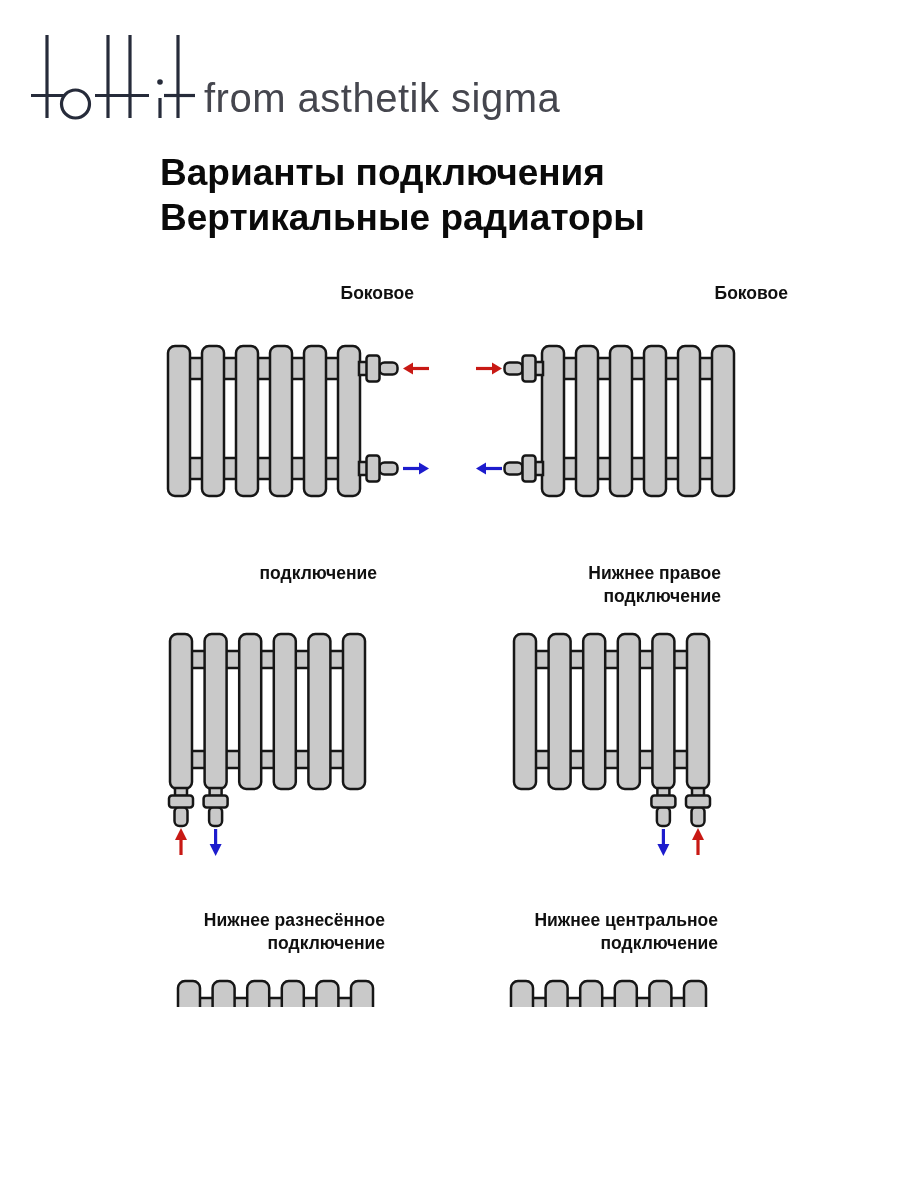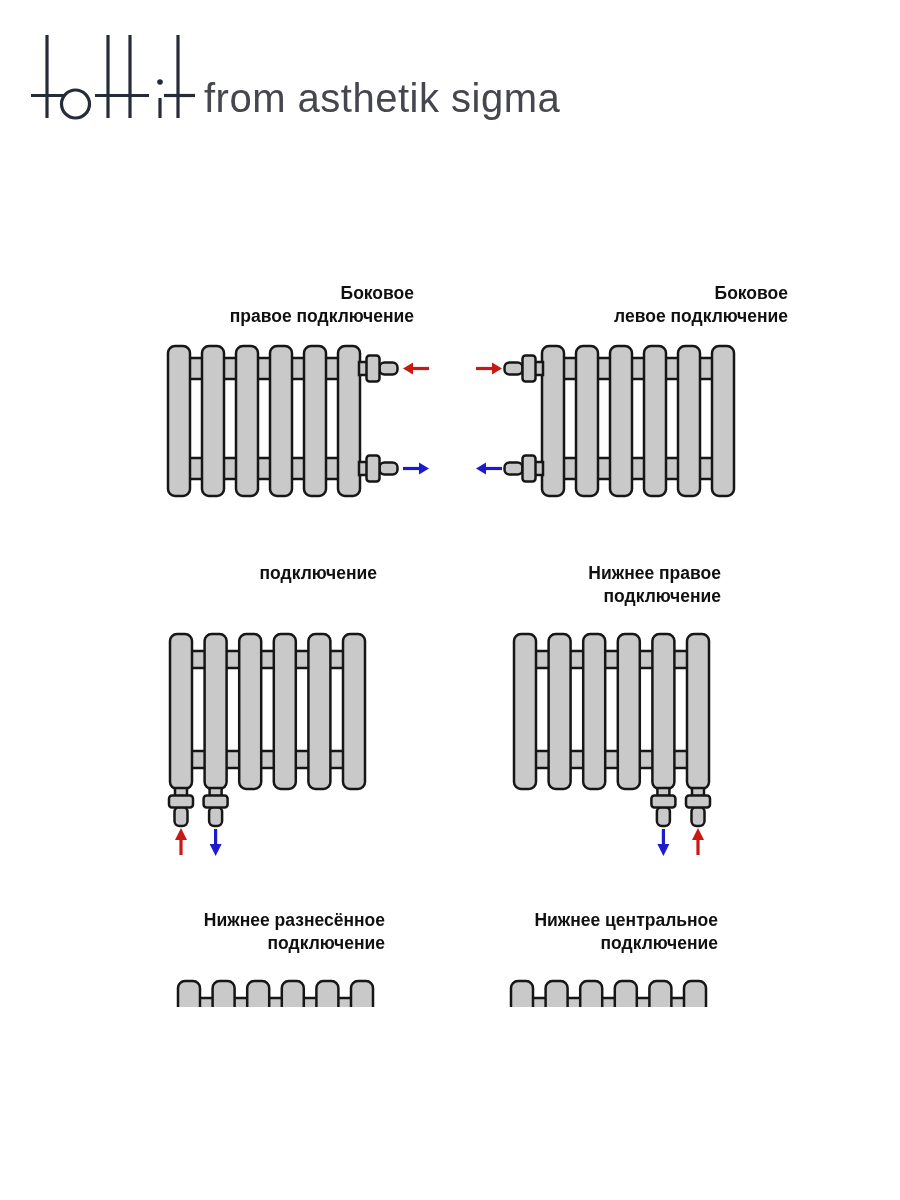--- a/index.html
+++ b/index.html
@@ -61,25 +61,28 @@
       <line x1="67" y1="63.5" x2="121" y2="63.5"></line>
       <line x1="132" y1="66" x2="132" y2="86"></line>
       <line x1="150" y1="3" x2="150" y2="86"></line>
       <line x1="136" y1="63.5" x2="167" y2="63.5"></line>
     </g>
     <circle cx="132" cy="50" r="2.8" fill="#262b3a"></circle>
   </svg>
 
   <div class="tagline">from asthetik sigma</div>
 
+  <div class="main-title">
+    <div>Варианты подключения</div>
+    <div>Вертикальные радиаторы</div>
+  </div>
 
   <figure class="diagram" id="d1">
     <figcaption class="caption">
       <span>Боковое</span>
-      <span>правое подключение</span>
     </figcaption>
     <svg class="rad-svg" viewBox="0 0 300 170" width="300" height="170">
         <rect x="13" y="20" width="182" height="21" rx="0" fill="#c9c9c9" stroke="#161616" stroke-width="2.5"></rect>
         <rect x="13" y="120" width="182" height="21" rx="0" fill="#c9c9c9" stroke="#161616" stroke-width="2.5"></rect>
         <rect x="8" y="8" width="22" height="150" rx="7" fill="#c9c9c9" stroke="#161616" stroke-width="2.5"></rect>
         <rect x="42" y="8" width="22" height="150" rx="7" fill="#c9c9c9" stroke="#161616" stroke-width="2.5"></rect>
         <rect x="76" y="8" width="22" height="150" rx="7" fill="#c9c9c9" stroke="#161616" stroke-width="2.5"></rect>
         <rect x="110" y="8" width="22" height="150" rx="7" fill="#c9c9c9" stroke="#161616" stroke-width="2.5"></rect>
         <rect x="144" y="8" width="22" height="150" rx="7" fill="#c9c9c9" stroke="#161616" stroke-width="2.5"></rect>
         <rect x="178" y="8" width="22" height="150" rx="7" fill="#c9c9c9" stroke="#161616" stroke-width="2.5"></rect>
@@ -92,21 +95,20 @@
         <line x1="251" y1="30.5" x2="269" y2="30.5" stroke="#c81914" stroke-width="3.2"></line>
         <polygon points="243,30.5 253,24.5 253,36.5" fill="#c81914"></polygon>
         <line x1="243" y1="130.5" x2="261" y2="130.5" stroke="#1d1ccd" stroke-width="3.2"></line>
         <polygon points="269,130.5 259,124.5 259,136.5" fill="#1d1ccd"></polygon>
       </svg>
   </figure>
 
   <figure class="diagram" id="d2">
     <figcaption class="caption">
       <span>Боковое</span>
-      <span>левое подключение</span>
     </figcaption>
     <svg class="rad-svg" viewBox="0 0 300 170" width="300" height="170">
         <rect x="105" y="20" width="182" height="21" rx="0" fill="#c9c9c9" stroke="#161616" stroke-width="2.5"></rect>
         <rect x="105" y="120" width="182" height="21" rx="0" fill="#c9c9c9" stroke="#161616" stroke-width="2.5"></rect>
         <rect x="100" y="8" width="22" height="150" rx="7" fill="#c9c9c9" stroke="#161616" stroke-width="2.5"></rect>
         <rect x="134" y="8" width="22" height="150" rx="7" fill="#c9c9c9" stroke="#161616" stroke-width="2.5"></rect>
         <rect x="168" y="8" width="22" height="150" rx="7" fill="#c9c9c9" stroke="#161616" stroke-width="2.5"></rect>
         <rect x="202" y="8" width="22" height="150" rx="7" fill="#c9c9c9" stroke="#161616" stroke-width="2.5"></rect>
         <rect x="236" y="8" width="22" height="150" rx="7" fill="#c9c9c9" stroke="#161616" stroke-width="2.5"></rect>
         <rect x="270" y="8" width="22" height="150" rx="7" fill="#c9c9c9" stroke="#161616" stroke-width="2.5"></rect>

